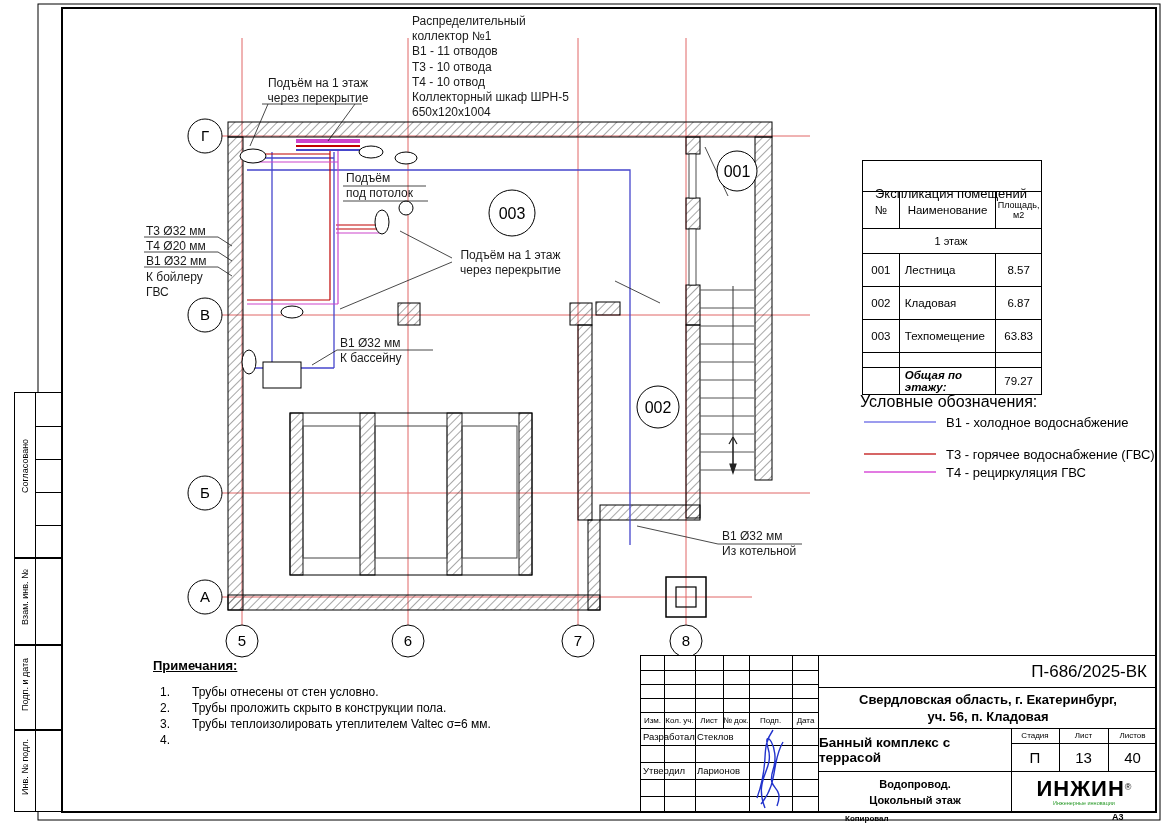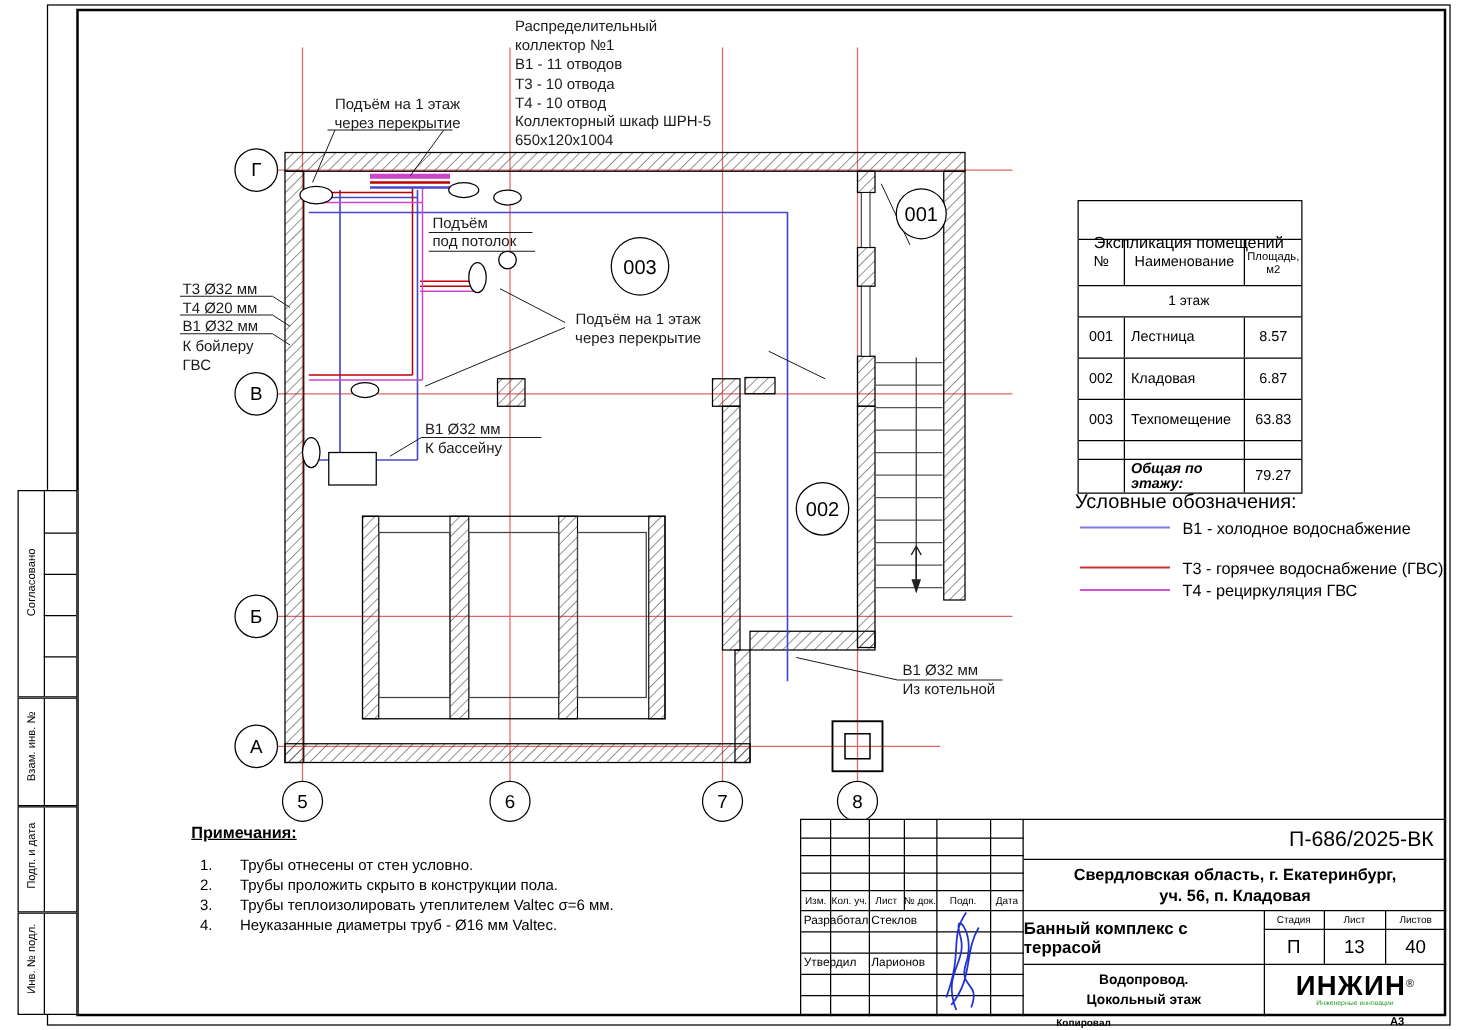--- a/index.html
+++ b/index.html
@@ -311,21 +311,20 @@
     <div class="note-row">
       <span class="note-num">2.</span>
       <span>Трубы проложить скрыто в конструкции пола.</span>
     </div>
     <div class="note-row">
       <span class="note-num">3.</span>
       <span>Трубы теплоизолировать утеплителем Valtec σ=6 мм.</span>
     </div>
     <div class="note-row">
       <span class="note-num">4.</span>
-      <span>Неуказанные диаметры труб - Ø16 мм Valtec.</span>
     </div>
   </div>
 
   <div class="tb" style="z-index:3">
 
     <div class="abs" style="left:0;top:0;width:178px;height:157px;border-right:1.5px solid #000;box-sizing:border-box;">
 
       <div class="hline" style="top:14px;width:178px;"></div>
       <div class="hline" style="top:28px;width:178px;"></div>
       <div class="hline" style="top:42px;width:178px;"></div>

